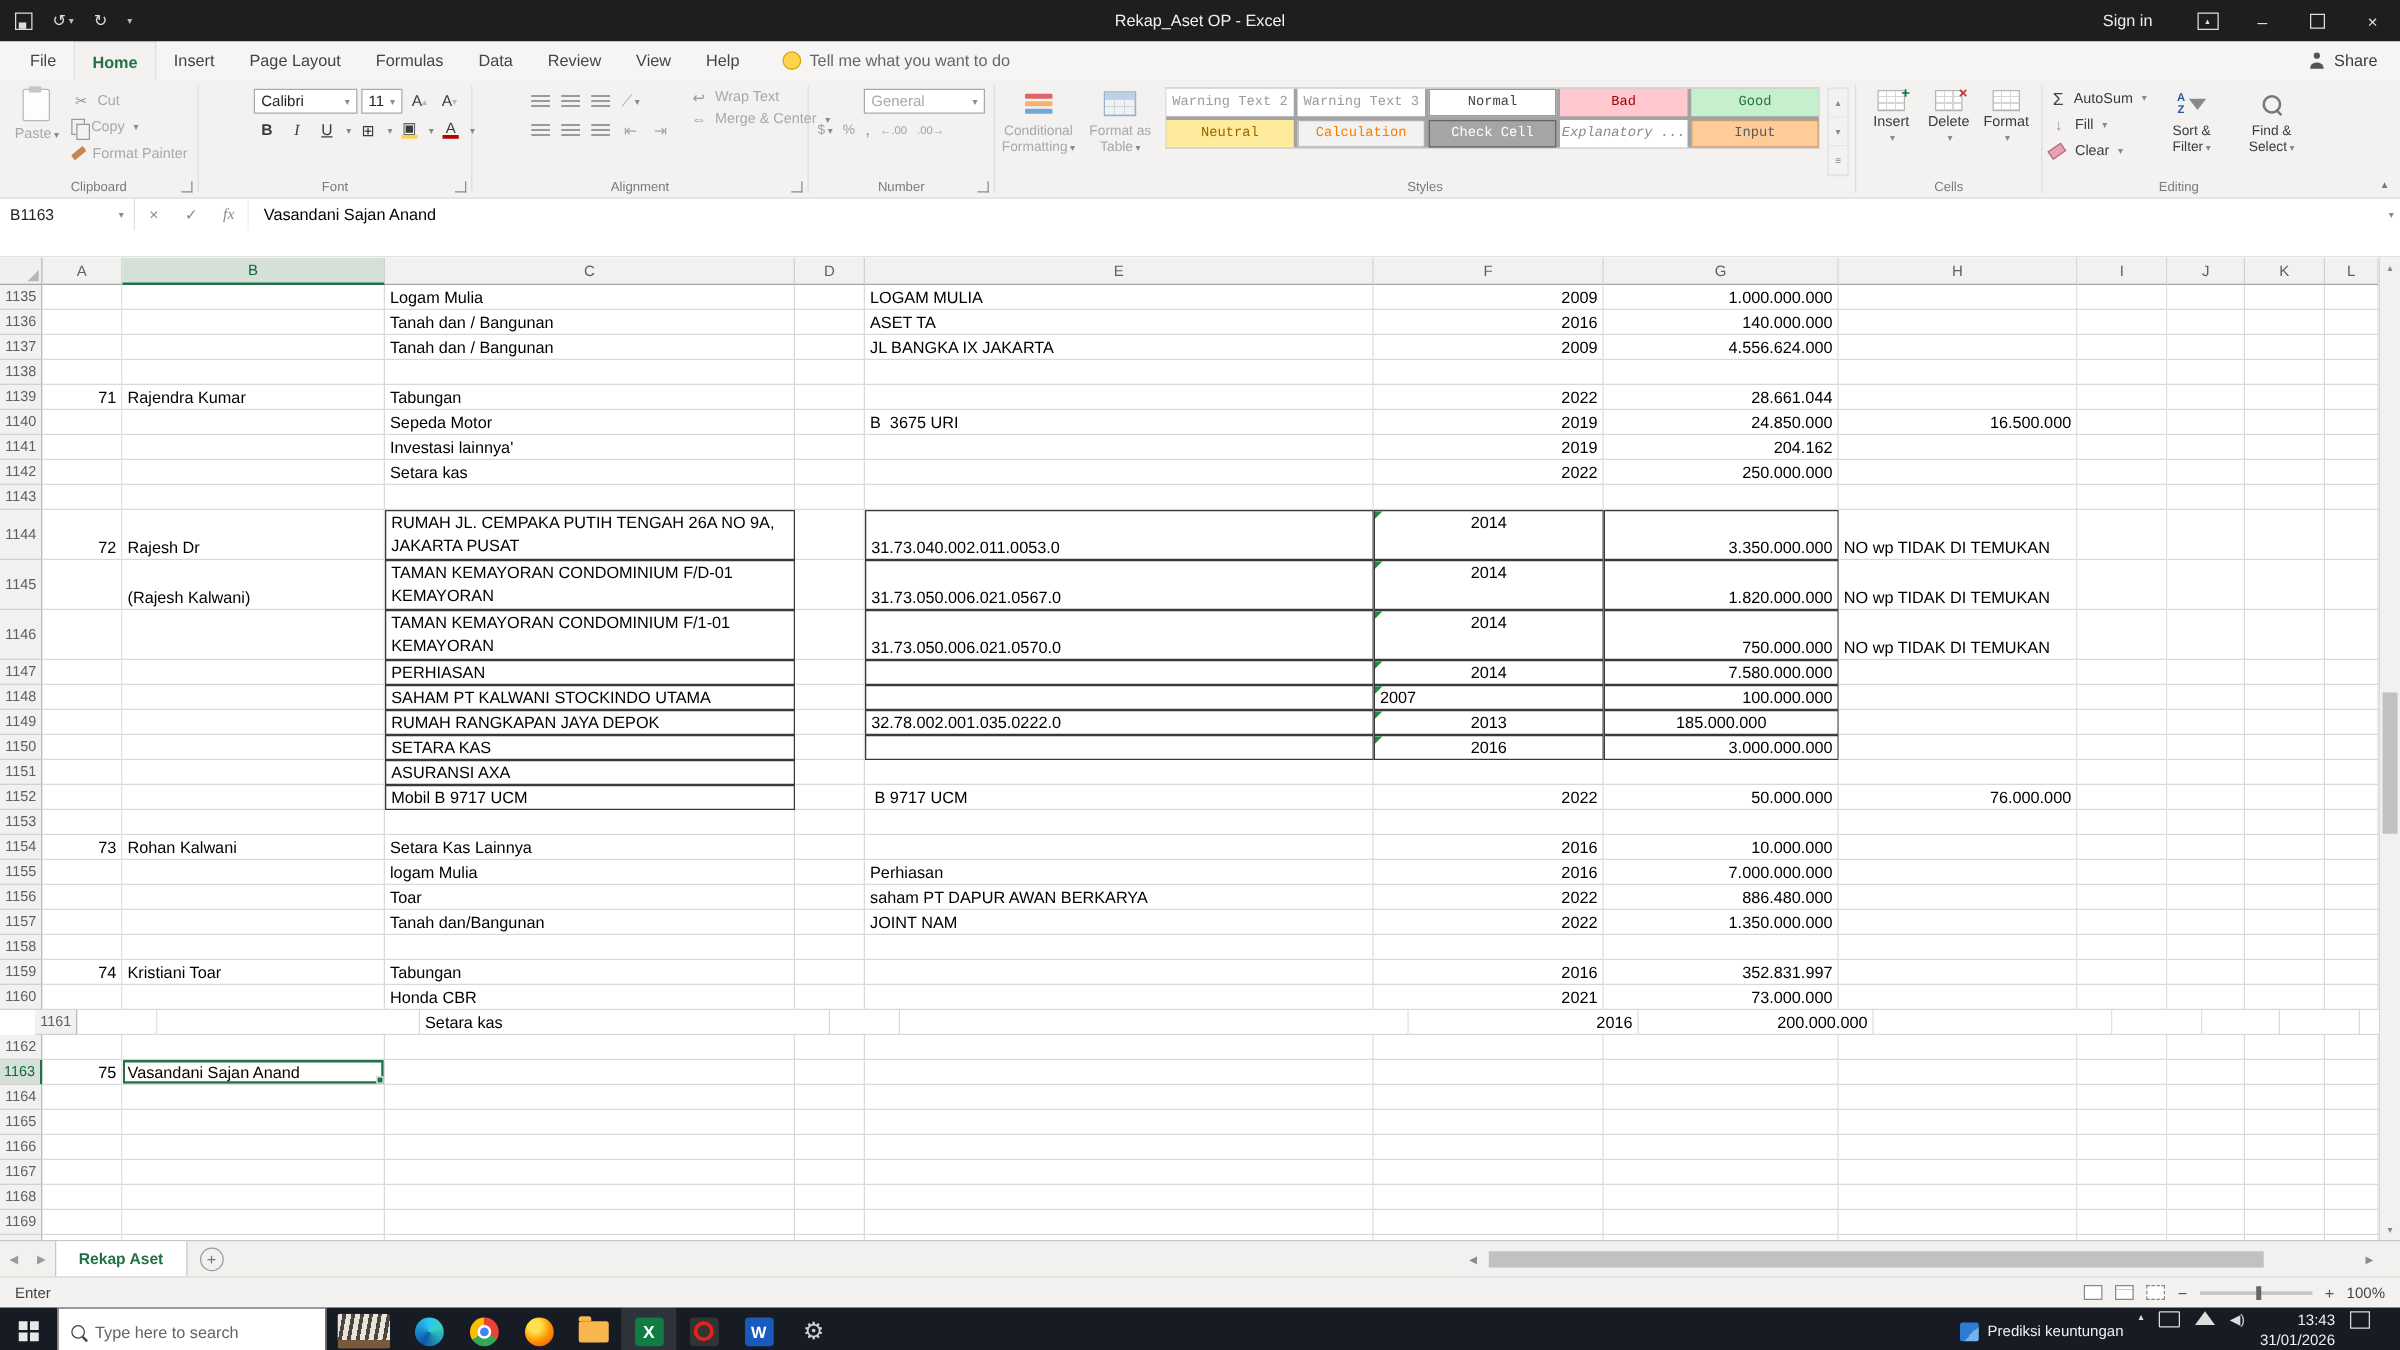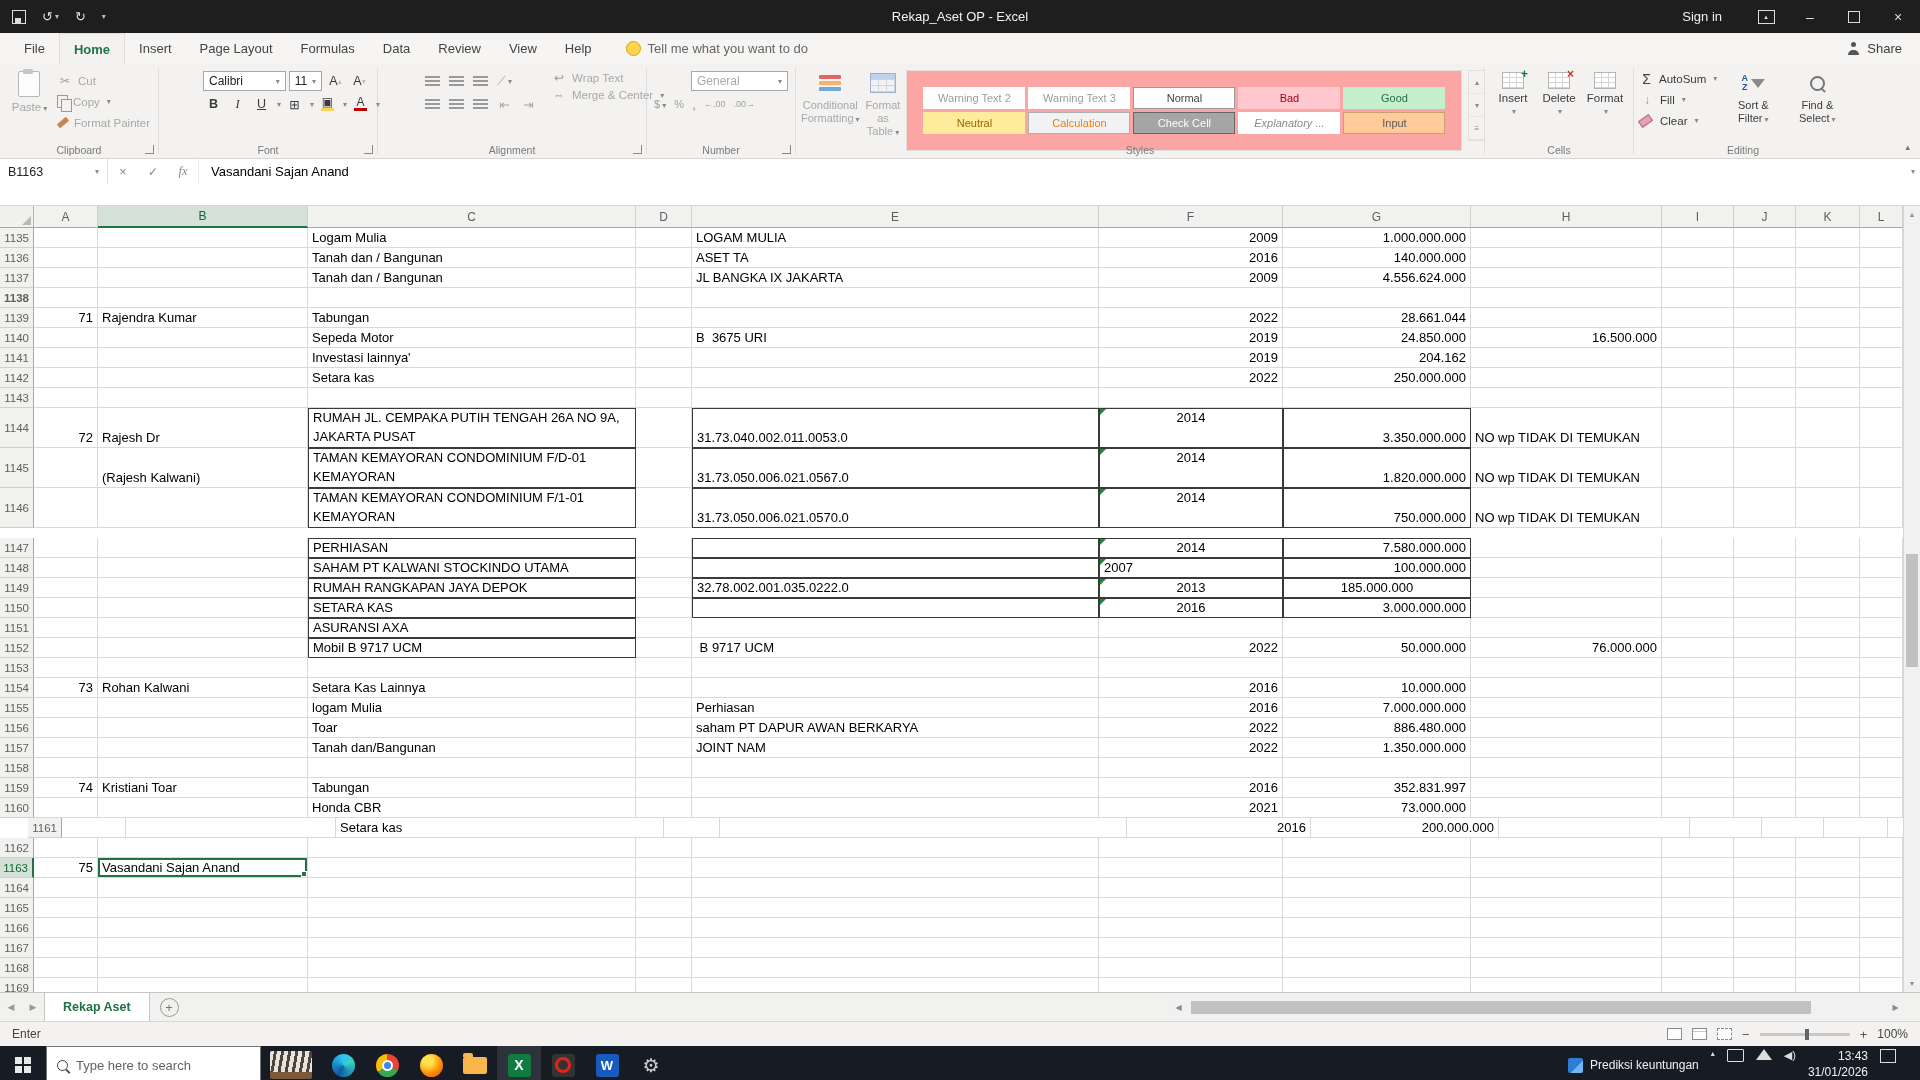--- a/index.html
+++ b/index.html
@@ -67,21 +67,21 @@
 
   .styles-wrap{display:flex;align-items:flex-start;gap:6px;}
   .bigbtn{width:64px;text-align:center;font-size:11px;color:#a8a8a8;line-height:13px;}
   .bigbtn .bicon{height:26px;display:flex;align-items:center;justify-content:center;margin:2px 0 3px;}
   .cf-icon{width:22px;height:20px;display:flex;flex-direction:column;gap:2px;justify-content:center;}
   .cf-icon span{height:4px;border-radius:1px;}
   .fat-icon{width:24px;height:18px;border:1px solid #9ab2cc;background:
      linear-gradient(#bcd2ea 0 5px,transparent 5px),
      repeating-linear-gradient(to bottom,transparent 0 5px,#c9d6e4 5px 6px),
      repeating-linear-gradient(to right,transparent 0 7px,#c9d6e4 7px 8px);}
-  .gallery{background:#fca5a5;border:1px solid #e1dfdd;padding:16px;display:grid;grid-template-columns:repeat(5,102px);grid-auto-rows:22px;gap:3px;margin-top:2px;}
+  .gallery{background:#a3a3a3;border:1px solid #e1dfdd;padding:0;display:grid;grid-template-columns:repeat(5,102px);grid-auto-rows:22px;gap:3px;margin-top:2px;font-family:Liberation Mono, monospace;}
   .chip{display:flex;align-items:center;justify-content:center;font-size:11px;border:1px solid transparent;white-space:nowrap;overflow:hidden;}
   .st-warn{color:#9c9c9c;background:#fff;}
   .st-normal{color:#444;background:#fff;border-color:#9a9a9a;}
   .st-bad{color:#9c0006;background:#ffc7ce;}
   .st-good{color:#276f43;background:#c6efce;}
   .st-neutral{color:#9c6500;background:#ffeb9c;}
   .st-calc{color:#fa7d00;background:#f2f2f2;border-color:#b0b0b0;}
   .st-check{color:#fff;background:#a5a5a5;border-color:#666;}
   .st-expl{color:#8a8a8a;background:#fff;font-style:italic;}
   .st-input{color:#5a5a5a;background:#ffcc99;border-color:#c9a175;}
@@ -579,21 +579,21 @@
           </div>
           <div class="cell ar" style="width: 188px;">
             <span class="ct">4.556.624.000</span>
           </div>
           <div class="cell" style="width: 191px;"></div>
           <div class="cell" style="width: 72px;"></div>
           <div class="cell" style="width: 62px;"></div>
           <div class="cell" style="width: 64px;"></div>
           <div class="cell" style="width: 43px;"></div>
         </div>
-        <div class="grid-row" style="height: 20px; font-weight: bold;">
+        <div class="grid-row" style="height: 20px;">
           <div class="rowhdr">1138</div>
           <div class="cell" style="width: 64px;"></div>
           <div class="cell" style="width: 210px;"></div>
           <div class="cell" style="width: 328px;"></div>
           <div class="cell" style="width: 56px;"></div>
           <div class="cell" style="width: 407px;"></div>
           <div class="cell" style="width: 184px;"></div>
           <div class="cell" style="width: 188px;"></div>
           <div class="cell" style="width: 191px;"></div>
           <div class="cell" style="width: 72px;"></div>
@@ -788,21 +788,21 @@
             <span class="ct">750.000.000</span>
           </div>
           <div class="cell" style="width: 191px;">
             <span class="ct">NO wp TIDAK DI TEMUKAN</span>
           </div>
           <div class="cell" style="width: 72px;"></div>
           <div class="cell" style="width: 62px;"></div>
           <div class="cell" style="width: 64px;"></div>
           <div class="cell" style="width: 43px;"></div>
         </div>
-        <div class="grid-row" style="height: 20px; margin-top: 10px;">
+        <div class="grid-row" style="height: 20px;">
           <div class="rowhdr">1147</div>
           <div class="cell" style="width: 64px;"></div>
           <div class="cell" style="width: 210px;"></div>
           <div class="cell bx" style="width: 328px;">
             <span class="ct">PERHIASAN</span>
           </div>
           <div class="cell" style="width: 56px;"></div>
           <div class="cell bx" style="width: 407px;">
             <span class="ct"></span>
           </div>

